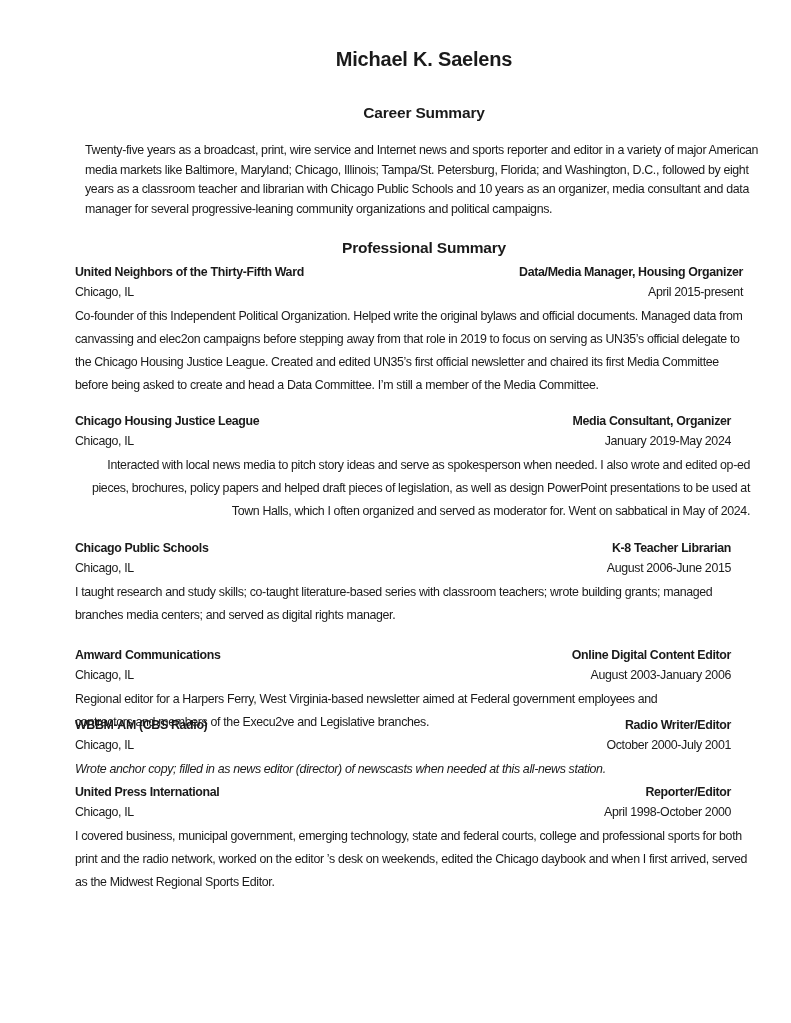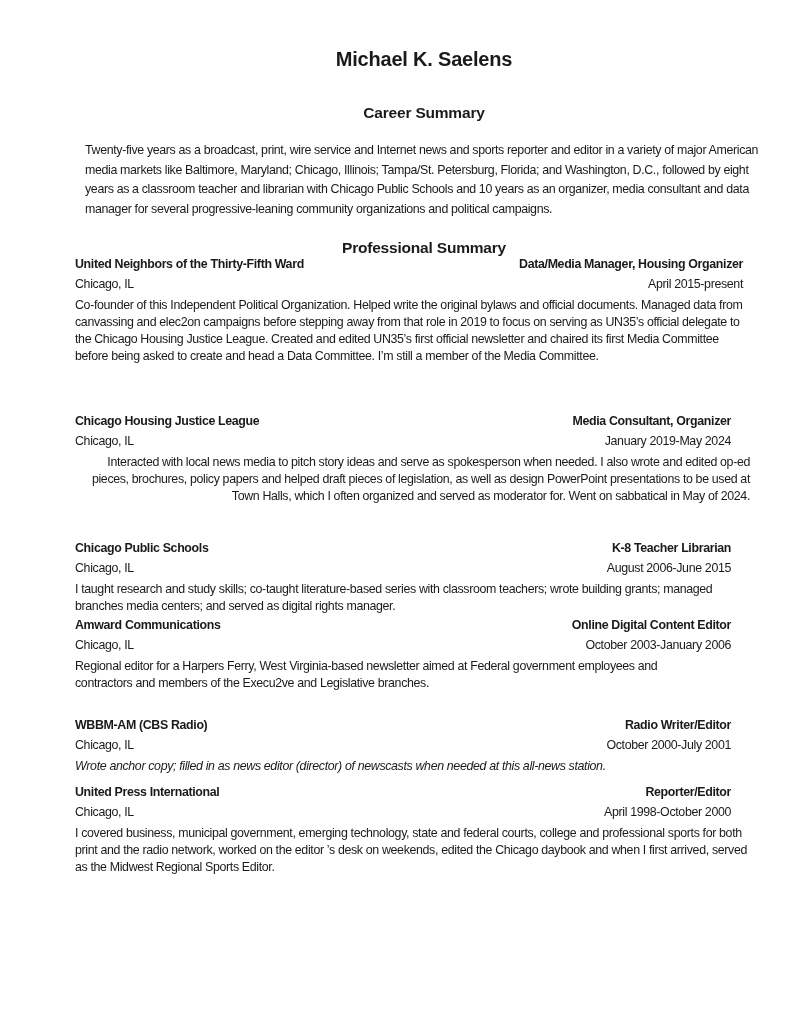--- a/index.html
+++ b/index.html
@@ -59,37 +59,37 @@
       font-size: 12.4px;
       letter-spacing: -0.35px;
       white-space: nowrap;
     }
     .job-row .left { position: absolute; left: 0; top: 0; }
     .job-row .right { position: absolute; right: 0; top: 0; }
     .bold { font-weight: bold; }
     .job-desc {
       margin: 0;
       font-size: 12.4px;
-      line-height: 17px;
+      line-height: 23px;
       letter-spacing: -0.35px;
     }
   </style>
 </head>
 <body>
 
 <div class="page">
 
   <div class="name">Michael K. Saelens</div>
 
   <div class="section-title" style="top:104px;">Career Summary</div>
   <p class="para" style="top:131px;">Twenty-five years as a broadcast, print, wire service and Internet news and sports reporter and editor in a variety of major American media markets like Baltimore, Maryland; Chicago, Illinois; Tampa/St. Petersburg, Florida; and Washington, D.C., followed by eight years as a classroom teacher and librarian with Chicago Public Schools and 10 years as an organizer, media consultant and data manager for several progressive-leaning community organizations and political campaigns.</p>
 
   <div class="section-title" style="top:239px;">Professional Summary</div>
 
-  <div class="job" style="top:257px; width:668px;">
+  <div class="job" style="top:265px; width:668px;">
     <div class="job-row">
       <span class="left bold">United Neighbors of the Thirty-Fifth Ward</span>
       <span class="right bold">Data/Media Manager, Housing Organizer</span>
     </div>
     <div class="job-row">
       <span class="left">Chicago, IL</span>
       <span class="right">April 2015-present</span>
     </div>
     <p class="job-desc" style="width:675px;">Co-founder of this Independent Political Organization. Helped write the original bylaws and official documents. Managed data from canvassing and elec2on campaigns before stepping away from that role in 2019 to focus on serving as UN35’s official delegate to the Chicago Housing Justice League. Created and edited UN35’s first official newsletter and chaired its first Media Committee before being asked to create and head a Data Committee. I’m still a member of the Media Committee.</p>
   </div>
@@ -111,28 +111,28 @@
       <span class="left bold">Chicago Public Schools</span>
       <span class="right bold">K-8 Teacher Librarian</span>
     </div>
     <div class="job-row">
       <span class="left">Chicago, IL</span>
       <span class="right">August 2006-June 2015</span>
     </div>
     <p class="job-desc" style="width:675px;">I taught research and study skills; co-taught literature-based series with classroom teachers; wrote building grants; managed branches media centers; and served as digital rights manager.</p>
   </div>
 
-  <div class="job" style="top:618px; width:656px;">
+  <div class="job" style="top:648px; width:656px;">
     <div class="job-row">
       <span class="left bold">Amward Communications</span>
       <span class="right bold">Online Digital Content Editor</span>
     </div>
     <div class="job-row">
       <span class="left">Chicago, IL</span>
-      <span class="right">October 2003-January 2006</span>
+      <span class="right">August 2003-January 2006</span>
     </div>
     <p class="job-desc" style="width:630px;">Regional editor for a Harpers Ferry, West Virginia-based newsletter aimed at Federal government employees and contractors and members of the Execu2ve and Legislative branches.</p>
   </div>
 
   <div class="job" style="top:718px; width:656px;">
     <div class="job-row">
       <span class="left bold">WBBM-AM (CBS Radio)</span>
       <span class="right bold">Radio Writer/Editor</span>
     </div>
     <div class="job-row">

